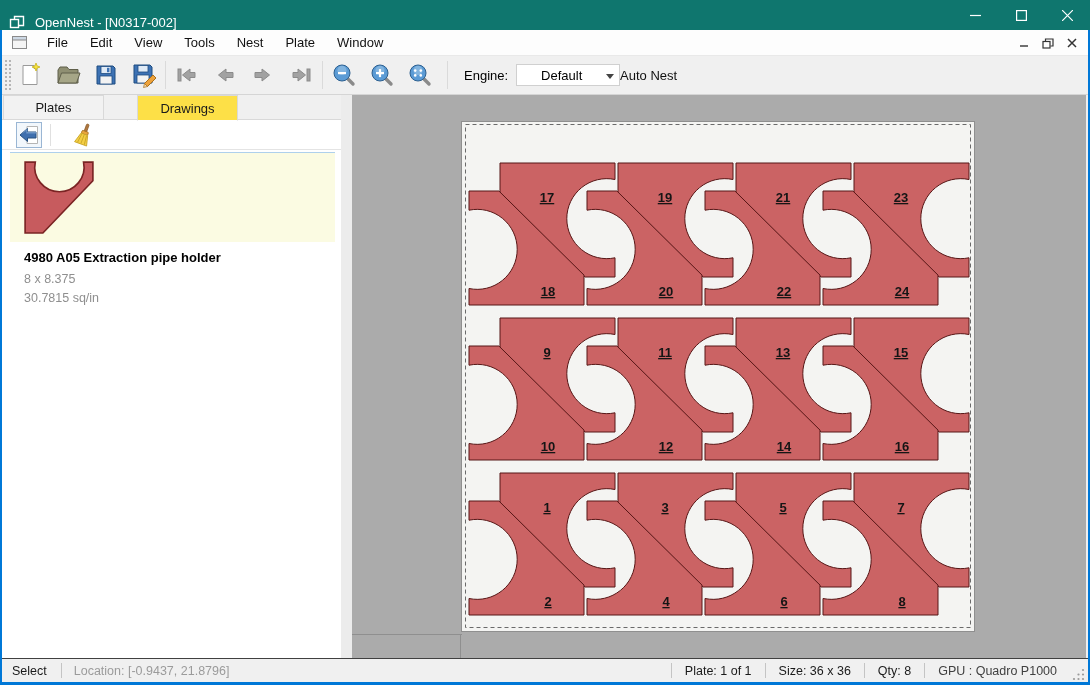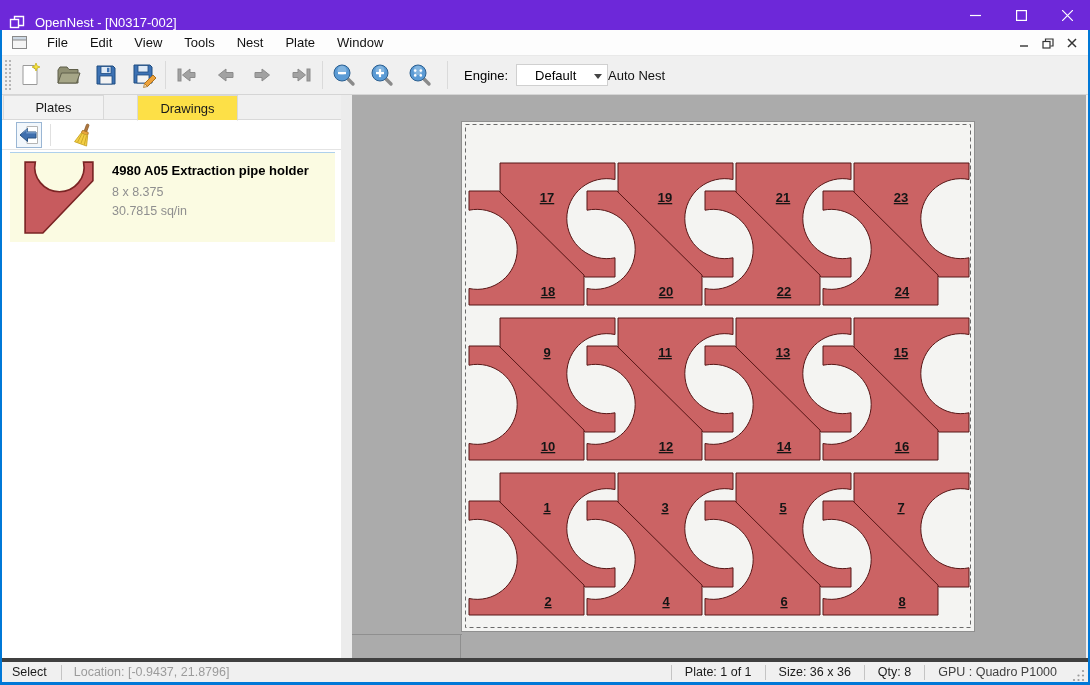--- a/index.html
+++ b/index.html
@@ -1,73 +1,73 @@
 <!DOCTYPE html>
 <html><head>
 <meta charset="utf-8">
 <style>
   html,body{margin:0;padding:0;background:#444;}
   *{box-sizing:border-box;}
   #win{position:relative;width:1090px;height:685px;background:#f0f0f0;overflow:hidden;
        font-family:"Liberation Sans",sans-serif;-webkit-font-smoothing:antialiased;}
   
-  .titlebar{position:absolute;left:0;top:0;width:1090px;height:44px;background:#6d28d9;
+  .titlebar{position:absolute;left:0;top:0;width:1090px;height:44px;background:#0f766e;
             display:flex;align-items:center;color:#fff;font-size:13px;}
   .titlebar .appicon{margin:0 10px 0 9px;display:flex;}
   .cap-btns{position:absolute;right:0;top:0;height:30px;display:flex;}
   .cap-btn{width:46px;height:30px;display:flex;align-items:center;justify-content:center;}
   
   .menubar{position:absolute;left:2px;top:30px;width:1086px;height:26px;background:#fdfdfd;
            border-bottom:1px solid #e9e9e9;display:flex;align-items:center;font-size:13px;color:#111;}
   .mdi-icon{margin:0 9px 0 10px;display:flex;}
   .menu-item{padding:4px 11px;cursor:default;}
   .child-ctrls{position:absolute;right:4px;top:0;height:26px;display:flex;align-items:center;}
   .child-ctrl{width:24px;height:22px;display:flex;align-items:center;justify-content:center;}
   
   .toolbar{position:absolute;left:2px;top:56px;width:1086px;height:39px;background:#f0f0f0;
            border-bottom:1px solid #d5d5d5;display:flex;align-items:center;}
   .grip{width:6px;height:30px;margin-left:3px;border-left:2px dotted #b5b5b5;border-right:2px dotted #b5b5b5;}
   .tbtn{width:38px;height:34px;display:flex;align-items:center;justify-content:center;}
   .vsep{width:1px;height:28px;background:#dadada;margin:0 2px;}
   .engine-wrap{display:flex;align-items:center;margin-left:14px;font-size:13px;}
   .engine-label{font-weight:normal;margin-right:8px;}
-  .combo{width:92px;height:22px;background:#fff;border:1px solid #d0d0d0;display:flex;
-         align-items:center;font-size:13px;padding-left:18px;position:relative;}
+  .combo{width:104px;height:22px;background:#fff;border:1px solid #d0d0d0;display:flex;
+         align-items:center;font-size:13px;padding-left:24px;position:relative;}
   .combo .arrow{position:absolute;right:5px;top:9px;width:0;height:0;
                 border-left:4px solid transparent;border-right:4px solid transparent;border-top:5px solid #444;}
   .autonest{font-size:13px;color:#111;}
   
   .sidebar{position:absolute;left:2px;top:95px;width:339px;height:563px;background:#fff;}
   .scrollstrip{position:absolute;left:341px;top:95px;width:11px;height:563px;background:#ececec;}
   .tabsrow{position:absolute;left:0;top:0;width:339px;height:25px;background:#f0f0f0;
            border-bottom:1px solid #d9d9d9;display:flex;font-size:13px;color:#1a1a1a;gap:32px;}
   .tab{width:101px;height:25px;display:flex;align-items:center;justify-content:center;
        border:1px solid #d9d9d9;background:#f2f2f2;margin-left:1px;}
   .tab.active{background:#fde047;border-bottom:1px solid #fff;height:26px;z-index:2;}
   .minibar{position:absolute;left:0;top:26px;width:339px;height:29px;background:#fff;
            border-bottom:1px solid #e4e4e4;display:flex;align-items:center;}
   .mini-btn{width:26px;height:26px;margin-left:14px;display:flex;align-items:center;justify-content:center;}
   .mini-btn.boxed{border:1px solid #9ab6d4;background:#f2f7fc;}
   .mini-sep{width:1px;height:22px;background:#e0e0e0;margin:0 6px 0 8px;}
   .drawing-item{position:absolute;left:8px;top:57px;width:325px;height:90px;background:#fbfbe2;
-                border-top:1px solid #aed0ec;display:flex;}
+                border-top:1px solid #aed0ec;display:flex;flex-direction:column;}
   .thumb{margin:7px 0 0 10px;}
   .item-text{margin:10px 0 0 14px;}
   .item-title{font-size:13px;font-weight:bold;color:#000;margin-bottom:5px;}
   .item-line{font-size:12.5px;color:#8f8f8f;line-height:19px;}
   
   .canvas{position:absolute;left:352px;top:95px;width:734px;height:581px;background:#ababab;}
   .guide-h{position:absolute;left:0;top:539px;width:110px;height:1px;background:#8f8f8f;}
   .guide-v{position:absolute;left:108px;top:539px;width:1px;height:24px;background:#8f8f8f;}
   .plate-svg{position:absolute;left:109px;top:26px;}
   #parts text{font-family:"Liberation Sans",sans-serif;font-weight:bold;font-size:13px;
               text-anchor:middle;text-decoration:underline;fill:#151515;}
   
   .statusbar{position:absolute;left:2px;top:658px;width:1086px;height:24px;background:#f0f0f0;
-             border-top:4px solid #404040;display:flex;align-items:center;font-size:12.5px;color:#1a1a1a;}
+             border-top:1px solid #404040;display:flex;align-items:center;font-size:12.5px;color:#1a1a1a;}
   .sb-mode{padding:0 14px 0 10px;}
   .sb-sep{width:1px;height:15px;background:#c4c4c4;}
   .sb-loc{padding:0 12px;color:#9b9b9b;}
   .sb-spacer{flex:1;}
   .sb-cell{padding:0 13px;white-space:nowrap;}
   .sb-gpu{color:#404040;}
   .sb-grip{width:14px;height:18px;margin:4px 2px 0 2px;}
   
   .edge-l,.edge-r{position:absolute;top:30px;width:2px;height:652px;background:#0078d7;}
   .edge-l{left:0;} .edge-r{right:0;}

